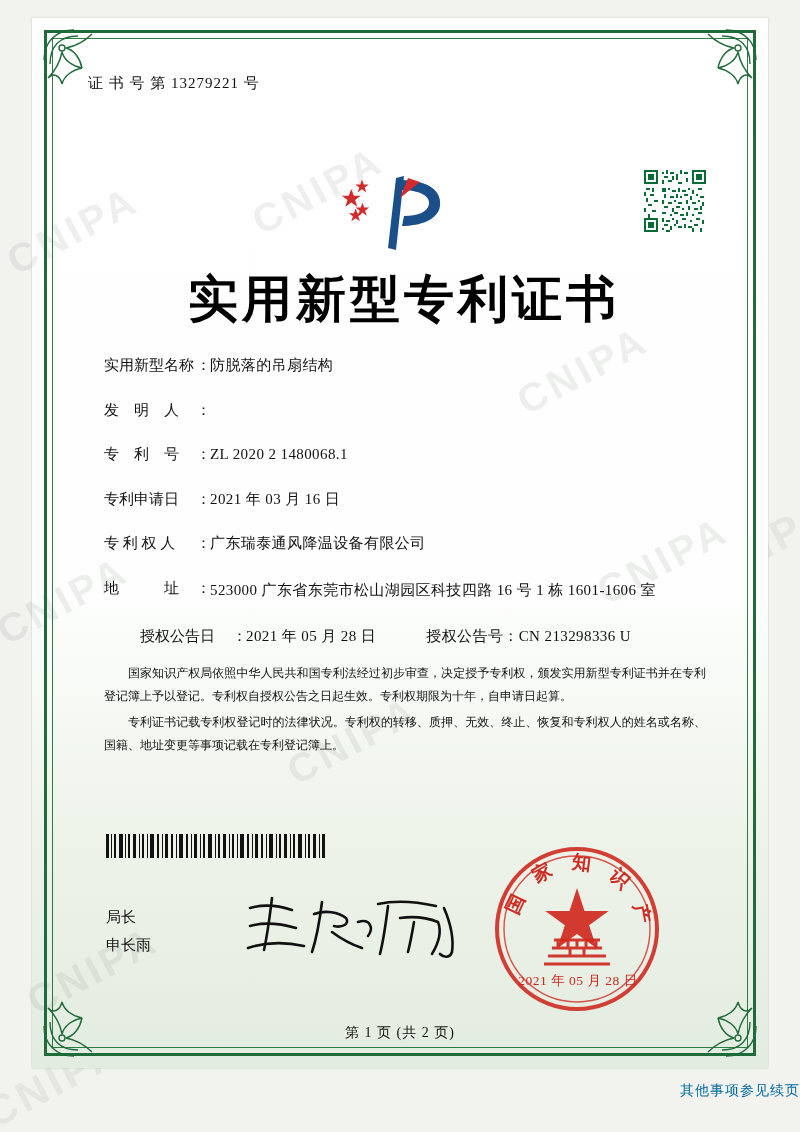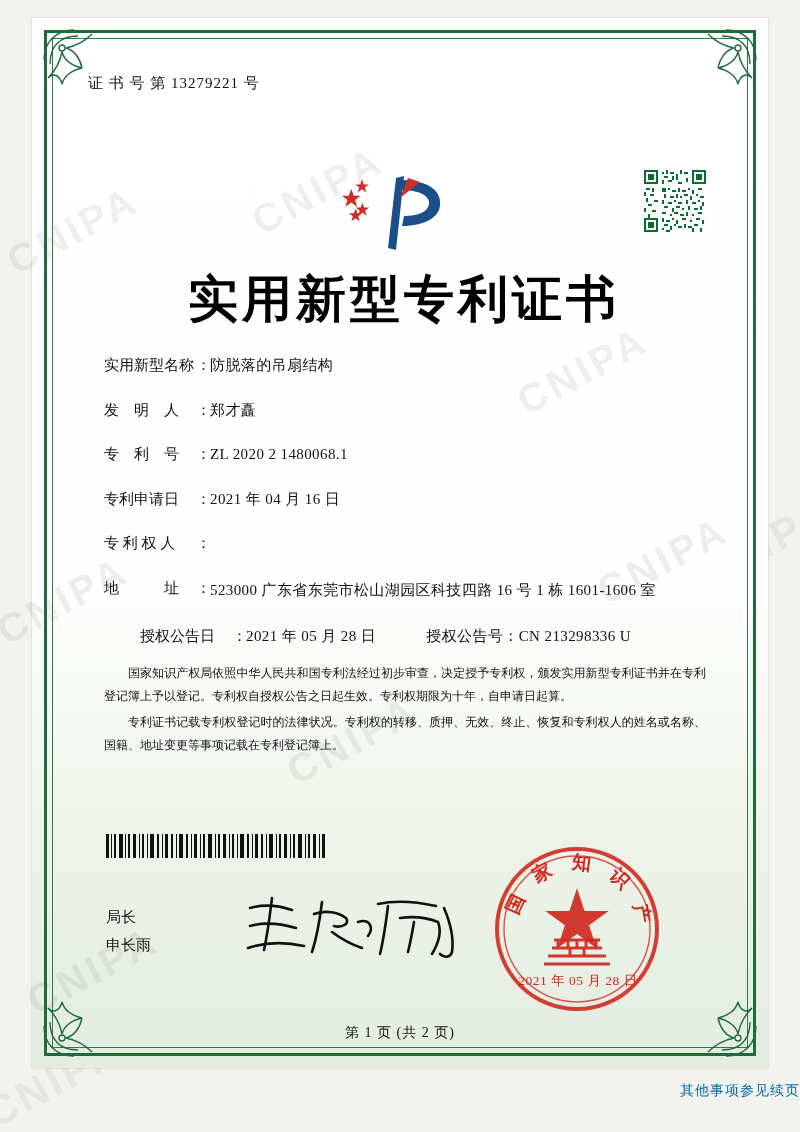--- a/index.html
+++ b/index.html
@@ -319,38 +319,38 @@
 
       <div class="frow">
         <div class="flabel">实用新型名称</div>
         <div class="fsep">：</div>
         <div class="fval">防脱落的吊扇结构</div>
       </div>
 
       <div class="frow">
         <div class="flabel">发　明　人</div>
         <div class="fsep">：</div>
-        <div class="fval">郑才矗</div>
       </div>
 
       <div class="frow">
         <div class="flabel">专　利　号</div>
         <div class="fsep">：</div>
         <div class="fval">ZL 2020 2 1480068.1</div>
       </div>
 
       <div class="frow">
         <div class="flabel">专利申请日</div>
         <div class="fsep">：</div>
-        <div class="fval">2021 年 04 月 16 日</div>
+        <div class="fval">2021 年 03 月 16 日</div>
       </div>
 
       <div class="frow">
         <div class="flabel">专 利 权 人</div>
         <div class="fsep">：</div>
+        <div class="fval">广东瑞泰通风降温设备有限公司</div>
       </div>
 
       <div class="frow addr">
         <div class="flabel">地　　　址</div>
         <div class="fsep">：</div>
         <div class="fval">523000 广东省东莞市松山湖园区科技四路 16 号 1 栋 1601-1606 室</div>
       </div>
 
       <div class="frow inline2">
         <div class="flabel">授权公告日</div>

